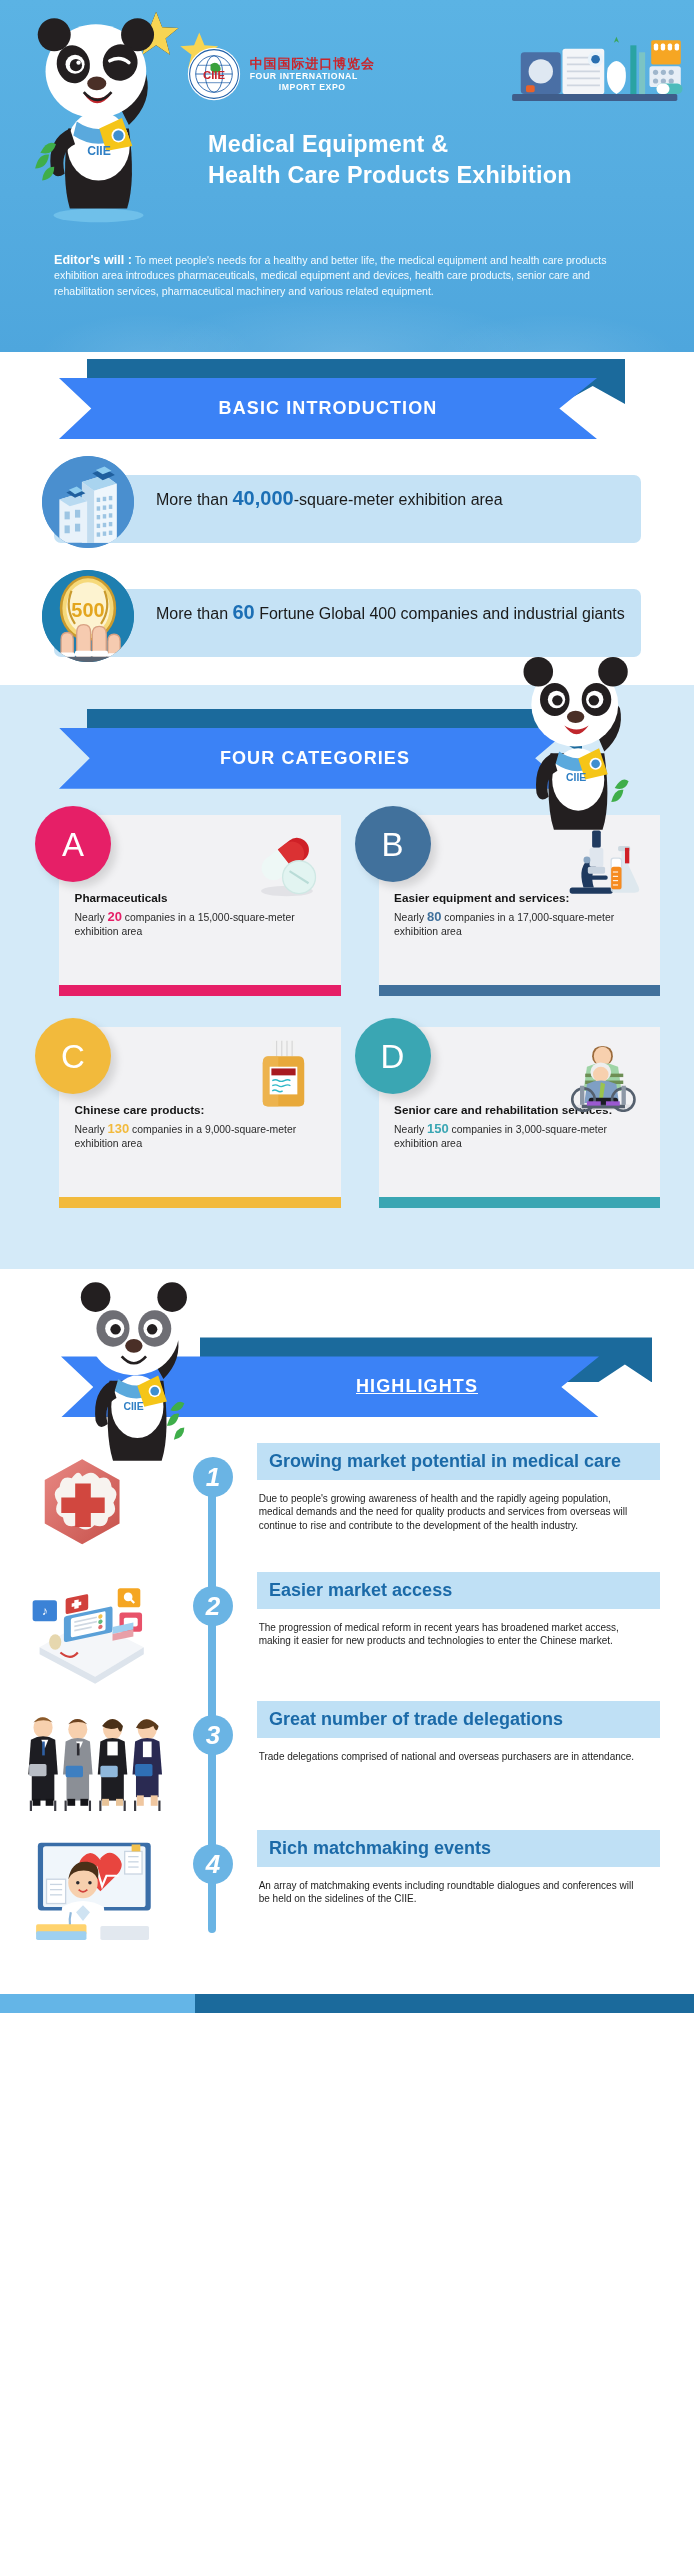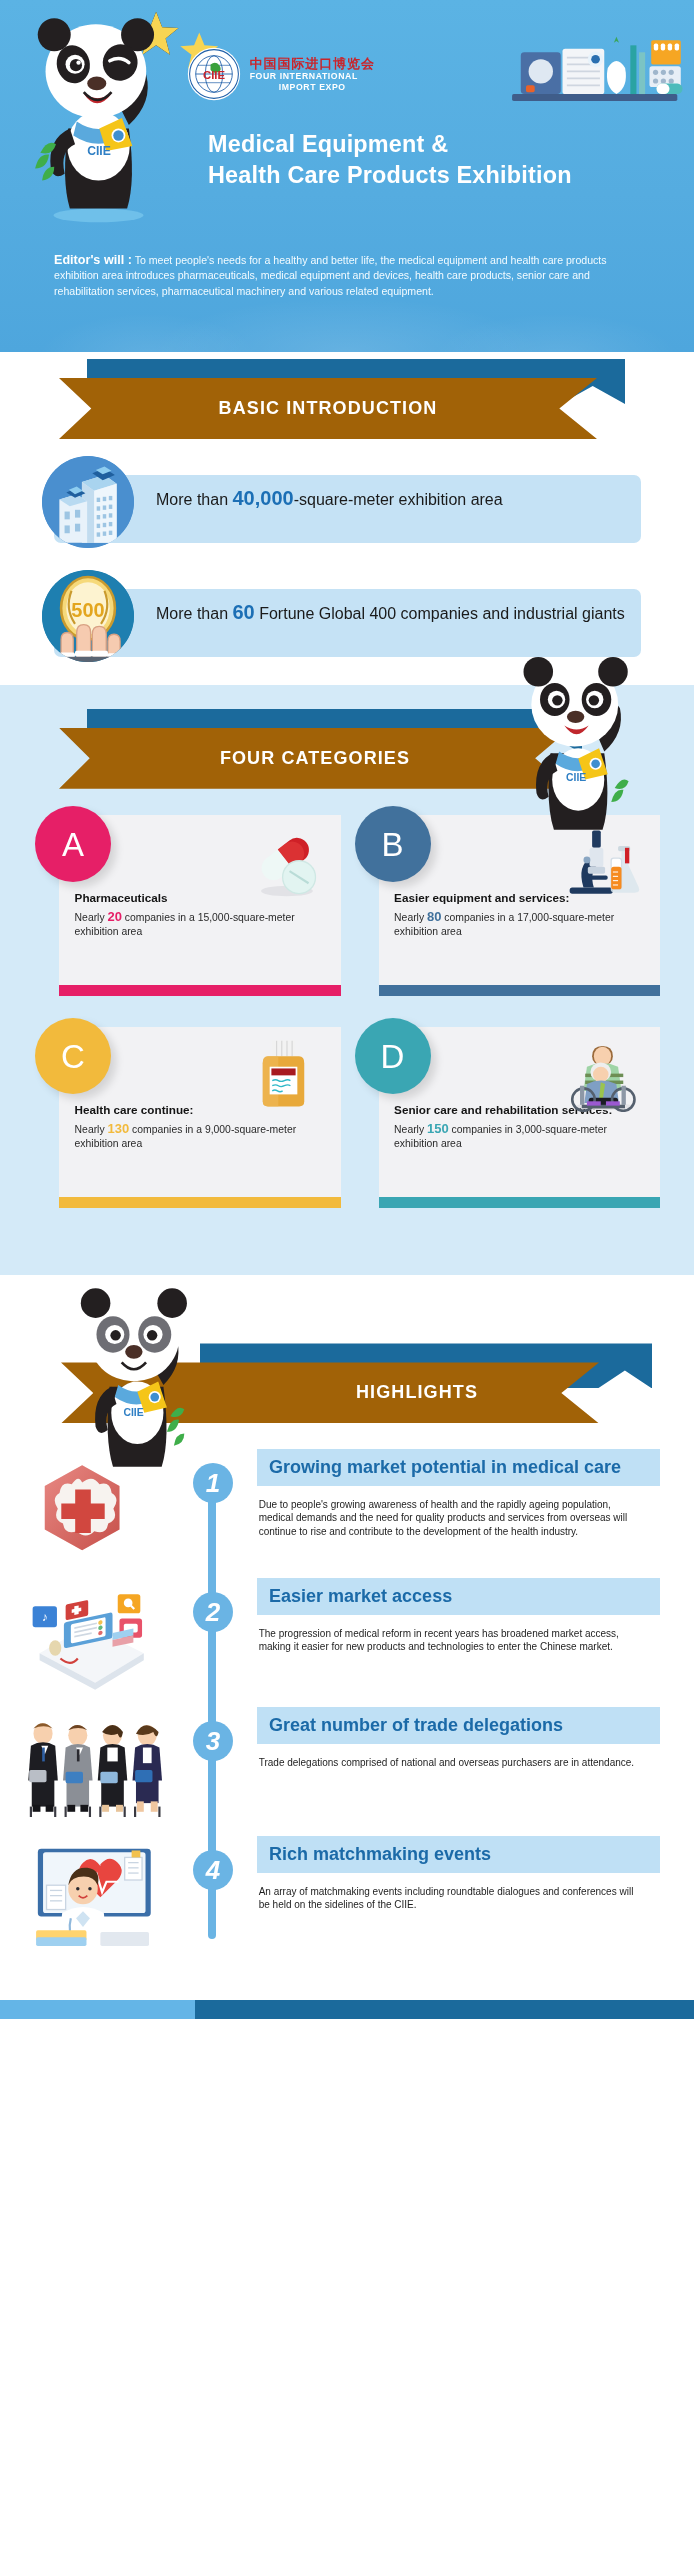--- a/index.html
+++ b/index.html
@@ -53,21 +53,21 @@
   .section-white { background:#ffffff; }
 
   .ribbon-wrap { position:relative; height:104px; }
   .ribbon-back {
     position:absolute; left:87px; width:538px; height:45px; top:7px;
     background:#1b6a9c;
     clip-path: polygon(0 0, 100% 0, 100% 100%, 94% 60%, 88% 100%, 0 100%);
   }
   .ribbon-front {
     position:absolute; left:59px; width:538px; height:61px; top:26px;
-    background:#a16207; display:flex; align-items:center; justify-content:center;
+    background:#3b82f6; display:flex; align-items:center; justify-content:center;
     clip-path: polygon(0 0, 100% 0, 93% 50%, 100% 100%, 0 100%, 6% 50%);
   }
   .ribbon-front span {
     color:#ffffff; font-size:18px; font-weight:bold; letter-spacing:1.1px;
   }
 
   .stat-row { position:relative; height:104px; margin:0 0 10.4px 0; }
   .stat-pill {
     position:absolute; left:54px; right:54px; top:19px; height:68px;
     background:#c5e2f5; border-radius:7px;
@@ -79,21 +79,21 @@
   .stat-icon.a { background:#4a8fcf; }
   .stat-icon.b { background:#1e7fb0; }
   .stat-text {
     position:absolute; left:156px; right:69px; top:31px;
     font-size:16px; line-height:22.6px; color:#1a1a1a;
     font-family:"Liberation Sans", sans-serif;
   }
   .stat-text .num { color:#1c6fb5; font-weight:bold; font-size:20px; }
 
   
-  .fc-wrap { position:relative; background:#d4eaf8; padding-bottom:10px; }
+  .fc-wrap { position:relative; background:#d4eaf8; padding-bottom:4px; }
   .fc-ribbon { position:relative; height:130px; }
   .fc-ribbon .ribbon-back { top:24px; left:87px; width:495px; }
   .fc-ribbon .ribbon-front { top:43px; left:59px; width:512px; }
   .panda-fc { position:absolute; right:49px; top:-36px; width:139px; height:187px; z-index:5; }
 
   .cards { display:grid; grid-template-columns:1fr 1fr; gap:0 14px; padding:0 35px 26px; }
   .card { position:relative; margin-bottom:31px; }
   .card-body {
     margin-left:24px; background:#f2f2f4; min-height:170px;
     padding:76px 15.6px 14px 15.6px; position:relative;
@@ -116,21 +116,21 @@
   .c-teal   { background:#3aa6b3; }
   .t-pink   { color:#e61f67; }
   .t-blue   { color:#41719c; }
   .t-yellow { color:#f2ba3c; }
   .t-teal   { color:#3aa6b3; }
 
   
   .hl-ribbon { position:relative; height:174px; background:#ffffff; }
   .hl-ribbon .ribbon-back { top:68px; left:200px; width:452px; }
   .hl-ribbon .ribbon-front { top:87px; left:61px; width:538px; }
-  .hl-ribbon .ribbon-front span { padding-left:174px; }
+  .hl-ribbon .ribbon-front span { padding-left:174px;text-decoration:underline; }
   .panda-hl { position:absolute; left:59px; top:8.7px; width:148px; height:187px; z-index:5; }
 
   .hl-list { position:relative; padding:0 0 35px 0; }
   .timeline {
     position:absolute; left:208px; top:15.6px; width:7.8px; bottom:61px;
     background:#6ab4e4; border-radius:4.3px;
   }
   .hl-item { position:relative; min-height:129px; padding:0 35px 0 0; }
   .hl-art { position:absolute; left:17.4px; top:3.5px; width:165px; height:113px; }
   .hl-num {
@@ -456,21 +456,21 @@
             <path d="M30 22 h36 q6 0 6 8 v44 q0 6 -6 6 h-36 q-6 0 -6 -6 v-44 q0 -8 6 -8 z" fill="#e8a93a"></path>
             <path d="M30 22 h12 v58 h-12 q-6 0 -6 -6 v-44 q0 -8 6 -8 z" fill="#f0bb5a" opacity=".6"></path>
             <rect x="32" y="34" width="32" height="32" fill="#ffffff"></rect>
             <rect x="34" y="36" width="28" height="8" fill="#a81a20"></rect>
             <g stroke="#2fb8c8" stroke-width="1.6" fill="none">
               <path d="M35 50 q4 -2 7 0 t7 0 t7 0"></path>
               <path d="M35 56 q4 -2 7 0 t7 0 t7 0"></path>
               <path d="M35 62 q3 -2 6 0 t6 0"></path>
             </g>
           </svg>
-          <div class="card-title">Health care continue:</div>
+          <div class="card-title">Chinese care products:</div>
           <div class="card-desc">
             <span>Nearly </span><span class="num t-yellow">130</span><span> companies in a 9,000-square-meter exhibition area</span>
           </div>
         </div>
         <div class="card-bar c-yellow"></div>
       </div>
 
       <div class="card">
         <div class="badge c-teal">D</div>
         <div class="card-body">

